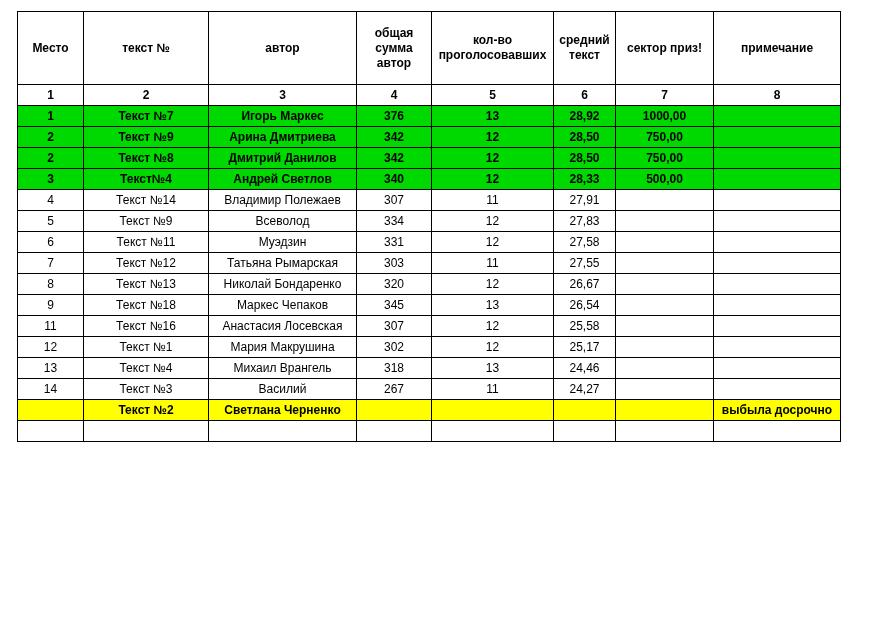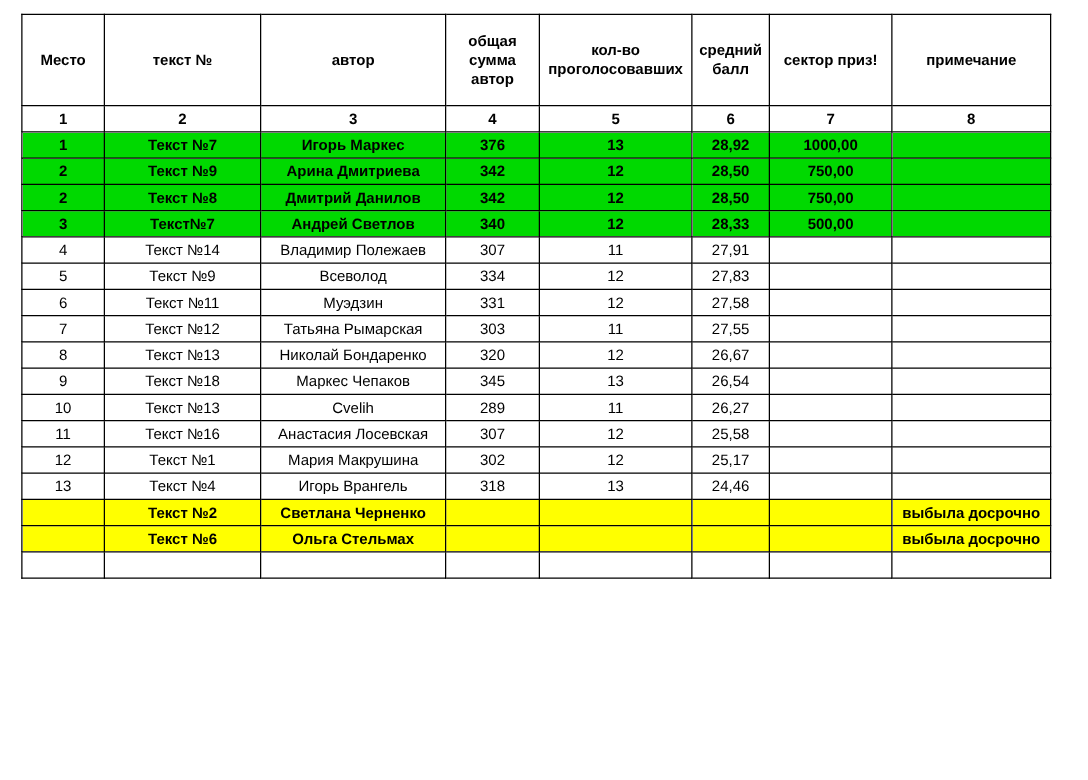--- a/index.html
+++ b/index.html
@@ -89,21 +89,21 @@
         <col class="c6">
         <col class="c7">
     </colgroup>
     <tbody>
       <tr class="header-row">
         <td>Место</td>
         <td>текст №</td>
         <td>автор</td>
         <td>общая сумма автор</td>
         <td>кол-во проголосовавших</td>
-        <td>средний балл</td>
+        <td>средний текст</td>
         <td class="prize-header">сектор приз!</td>
         <td>примечание</td>
       </tr>
       <tr class="numbers-row">
         <td>1</td>
         <td>2</td>
         <td>3</td>
         <td>4</td>
         <td>5</td>
         <td>6</td>
@@ -136,21 +136,21 @@
         <td>Текст №8</td>
         <td>Дмитрий Данилов</td>
         <td>342</td>
         <td>12</td>
         <td>28,50</td>
         <td>750,00</td>
         <td></td>
       </tr>
       <tr class="data-row green">
         <td>3</td>
-        <td>Текст№7</td>
+        <td>Текст№4</td>
         <td>Андрей Светлов</td>
         <td>340</td>
         <td>12</td>
         <td>28,33</td>
         <td>500,00</td>
         <td></td>
       </tr>
 
       <tr class="data-row">
         <td>4</td>
@@ -206,30 +206,20 @@
         <td>9</td>
         <td>Текст №18</td>
         <td>Маркес Чепаков</td>
         <td>345</td>
         <td>13</td>
         <td>26,54</td>
         <td></td>
         <td></td>
       </tr>
       <tr class="data-row">
-        <td>10</td>
-        <td>Текст №13</td>
-        <td>Cvelih</td>
-        <td>289</td>
-        <td>11</td>
-        <td>26,27</td>
-        <td></td>
-        <td></td>
-      </tr>
-      <tr class="data-row">
         <td>11</td>
         <td>Текст №16</td>
         <td>Анастасия Лосевская</td>
         <td>307</td>
         <td>12</td>
         <td>25,58</td>
         <td></td>
         <td></td>
       </tr>
       <tr class="data-row">
@@ -238,42 +228,42 @@
         <td>Мария Макрушина</td>
         <td>302</td>
         <td>12</td>
         <td>25,17</td>
         <td></td>
         <td></td>
       </tr>
       <tr class="data-row">
         <td>13</td>
         <td>Текст №4</td>
-        <td>Игорь Врангель</td>
+        <td>Михаил Врангель</td>
         <td>318</td>
         <td>13</td>
         <td>24,46</td>
+        <td></td>
+        <td></td>
+      </tr>
+      <tr class="data-row">
+        <td>14</td>
+        <td>Текст №3</td>
+        <td>Василий</td>
+        <td>267</td>
+        <td>11</td>
+        <td>24,27</td>
         <td></td>
         <td></td>
       </tr>
 
       <tr class="data-row yellow">
         <td></td>
         <td>Текст №2</td>
         <td>Светлана Черненко</td>
-        <td></td>
-        <td></td>
-        <td></td>
-        <td></td>
-        <td>выбыла досрочно</td>
-      </tr>
-      <tr class="data-row yellow">
-        <td></td>
-        <td>Текст №6</td>
-        <td>Ольга Стельмах</td>
         <td></td>
         <td></td>
         <td></td>
         <td></td>
         <td>выбыла досрочно</td>
       </tr>
 
       <tr class="blank">
         <td></td>
         <td></td>

